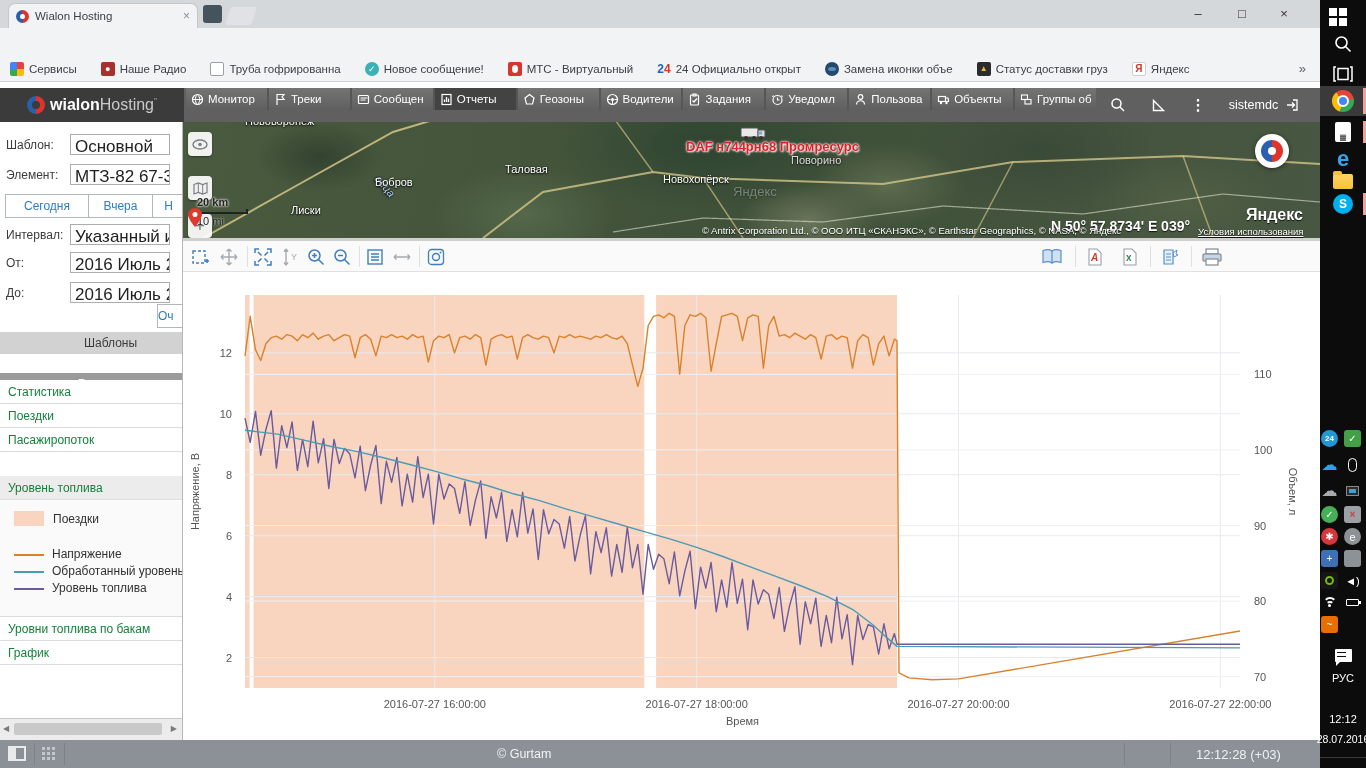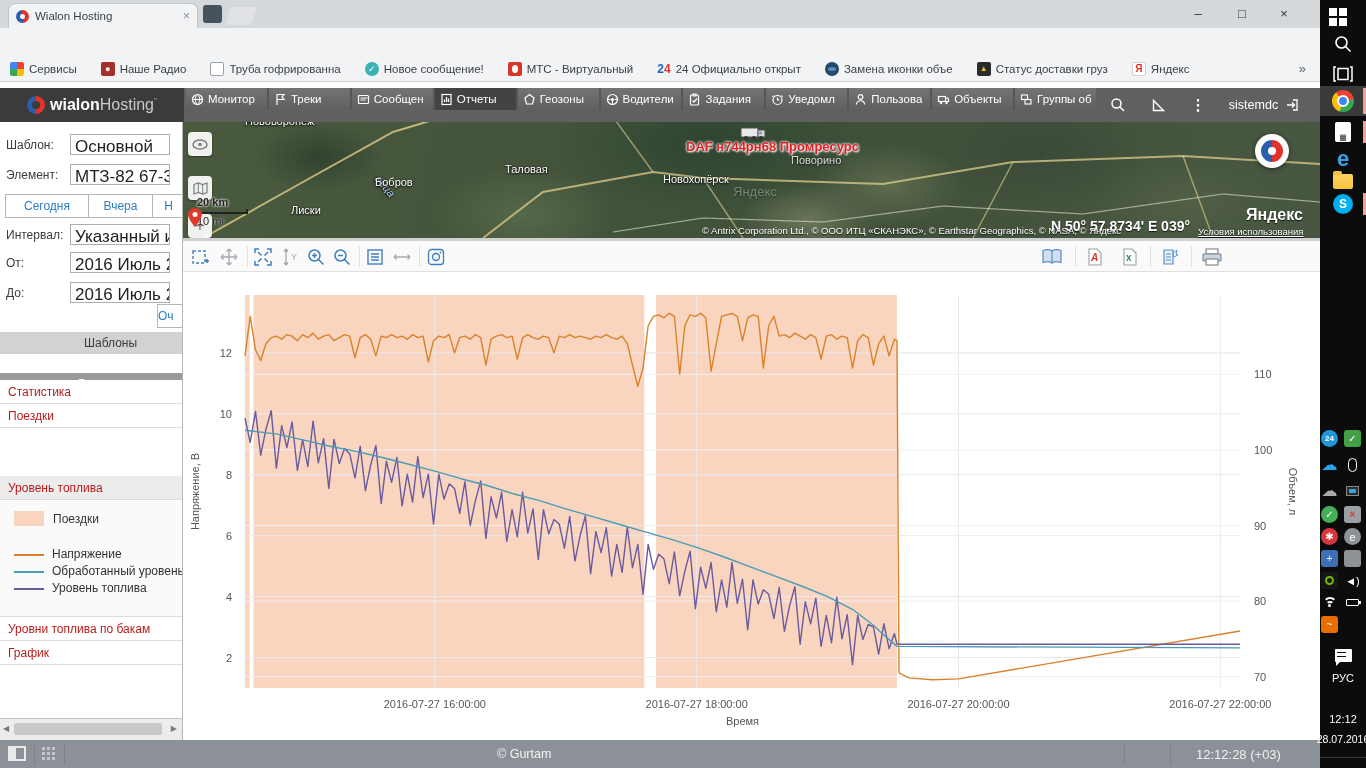--- a/index.html
+++ b/index.html
@@ -35,21 +35,21 @@
 .nav-btn.active{background:#434343}
 .nav-btn svg{flex:none}
 .hico{position:absolute;top:0;height:34px;display:flex;align-items:center;justify-content:center;color:#fff;cursor:pointer}
 
 #sidebar{position:absolute;left:0;top:122px;width:183px;height:596px;background:#fff;border-right:1px solid #b7b7b7;overflow:hidden}
 .frow{position:absolute;left:6px;display:flex;align-items:center;width:190px}
 .flabel{width:64px;font-size:12px;color:#3c3c3c;flex:none}
 .ibox{width:100px;height:21px;border:1px solid #adadad;background:#fff;font-size:17px;padding:2px 4px;white-space:nowrap;overflow:hidden;color:#222}
 .qbtn{height:24px;border:1px solid #b0b7bd;background:#fff;color:#2f7cc0;font-size:12px;text-align:center;line-height:22px;cursor:pointer}
 .secbar{position:absolute;left:0;width:183px;height:22px;line-height:22px;padding-left:84px;white-space:nowrap;overflow:hidden;font-size:12px}
-.rrow{position:absolute;left:0;width:183px;height:24px;line-height:24px;padding-left:8px;border-bottom:1px solid #dcdcdc;font-size:12px;color:#b91c1c;background:#fff;cursor:pointer}
+.rrow{position:absolute;left:0;width:183px;height:24px;line-height:24px;padding-left:8px;border-bottom:1px solid #dcdcdc;font-size:12px;color:#15803d;background:#fff;cursor:pointer}
 .legend-wrap{position:absolute;left:0;top:379px;width:183px;background:#fafafa;border-bottom:1px solid #dcdcdc}
 .lg-line{display:inline-block;width:30px;height:2px;vertical-align:middle;margin-right:8px}
 
 #map{position:absolute;left:183px;top:122px;width:1137px;height:116px;overflow:hidden;background:#47573c;background-image:radial-gradient(90px 50px at 12% 30%,#33422f 0,rgba(51,66,47,0) 70%),radial-gradient(130px 70px at 30% 80%,#55684a 0,rgba(85,104,74,0) 70%),radial-gradient(200px 90px at 46% 20%,#2e4531 0,rgba(46,69,49,0) 75%),radial-gradient(110px 60px at 62% 55%,#5d6b4e 0,rgba(93,107,78,0) 70%),radial-gradient(160px 80px at 75% 25%,#3a4a38 0,rgba(58,74,56,0) 75%),radial-gradient(140px 70px at 88% 70%,#515f45 0,rgba(81,95,69,0) 70%),radial-gradient(100px 55px at 55% 85%,#6a755a 0,rgba(106,117,90,0) 70%),linear-gradient(100deg,#4a5a3e,#3f5039 55%,#485741)}
 .mlabel{position:absolute;color:#fff;font-size:11px;text-shadow:0 1px 2px rgba(0,0,0,.9),0 0 2px rgba(0,0,0,.7);white-space:nowrap}
 .map-btn{position:absolute;left:5px;width:24px;height:24px;background:rgba(255,255,255,.92);border-radius:4px;box-shadow:0 1px 2px rgba(0,0,0,.4);display:flex;align-items:center;justify-content:center;cursor:pointer}
 .attr{position:absolute;color:#fff;font-size:9.5px;text-shadow:0 1px 1px rgba(0,0,0,.8);white-space:nowrap}
 
 #splitter{position:absolute;left:183px;top:238px;width:1137px;height:3px;background:#cfcfcf}
 #rtoolbar{position:absolute;left:183px;top:241px;width:1137px;height:31px;background:#fafafa;border-bottom:1px solid #e0e0e0}
@@ -289,20 +289,21 @@
     <div class="frow" style="top:160px">
       <span class="flabel">До:</span>
       <span class="ibox">2016 Июль 2</span>
     </div>
     <div class="qbtn" style="position:absolute;left:157px;top:182px;width:40px;text-align:left;">Оч</div>
     <div class="secbar" style="top:210px;background:#d2d2d2;color:#3c3c3c">Шаблоны</div>
     <div class="secbar" style="top:251px;background:#9b9b9b;color:#fff;font-weight:bold;padding-left:78px">Результаты</div>
 
     <div class="rrow" style="top:258px">Статистика</div>
     <div class="rrow" style="top:282px">Поездки</div>
+    <div class="rrow" style="top:306px">Пасажиропоток</div>
     <div class="rrow" style="top:354px;background:#ececec">Уровень топлива</div>
 
     <div class="legend-wrap" style="height:116px">
       <div style="position:absolute;left:14px;top:10px;display:flex;align-items:center">
         <span id="sw-trips" style="width: 30px; height: 15px; display: inline-block; margin-right: 9px; background: rgb(249, 213, 192);"></span>
         <span>Поездки</span>
       </div>
       <div style="position:absolute;left:14px;top:46px"><span class="lg-line" id="sw-volt" style="background: rgb(217, 130, 43);"></span><span>Напряжение</span></div>
       <div style="position:absolute;left:14px;top:63px;white-space:nowrap"><span class="lg-line" id="sw-proc" style="background: rgb(74, 155, 181);"></span><span>Обработанный уровень</span></div>
       <div style="position:absolute;left:14px;top:80px"><span class="lg-line" id="sw-fuel" style="background: rgb(106, 90, 158);"></span><span>Уровень топлива</span></div>

